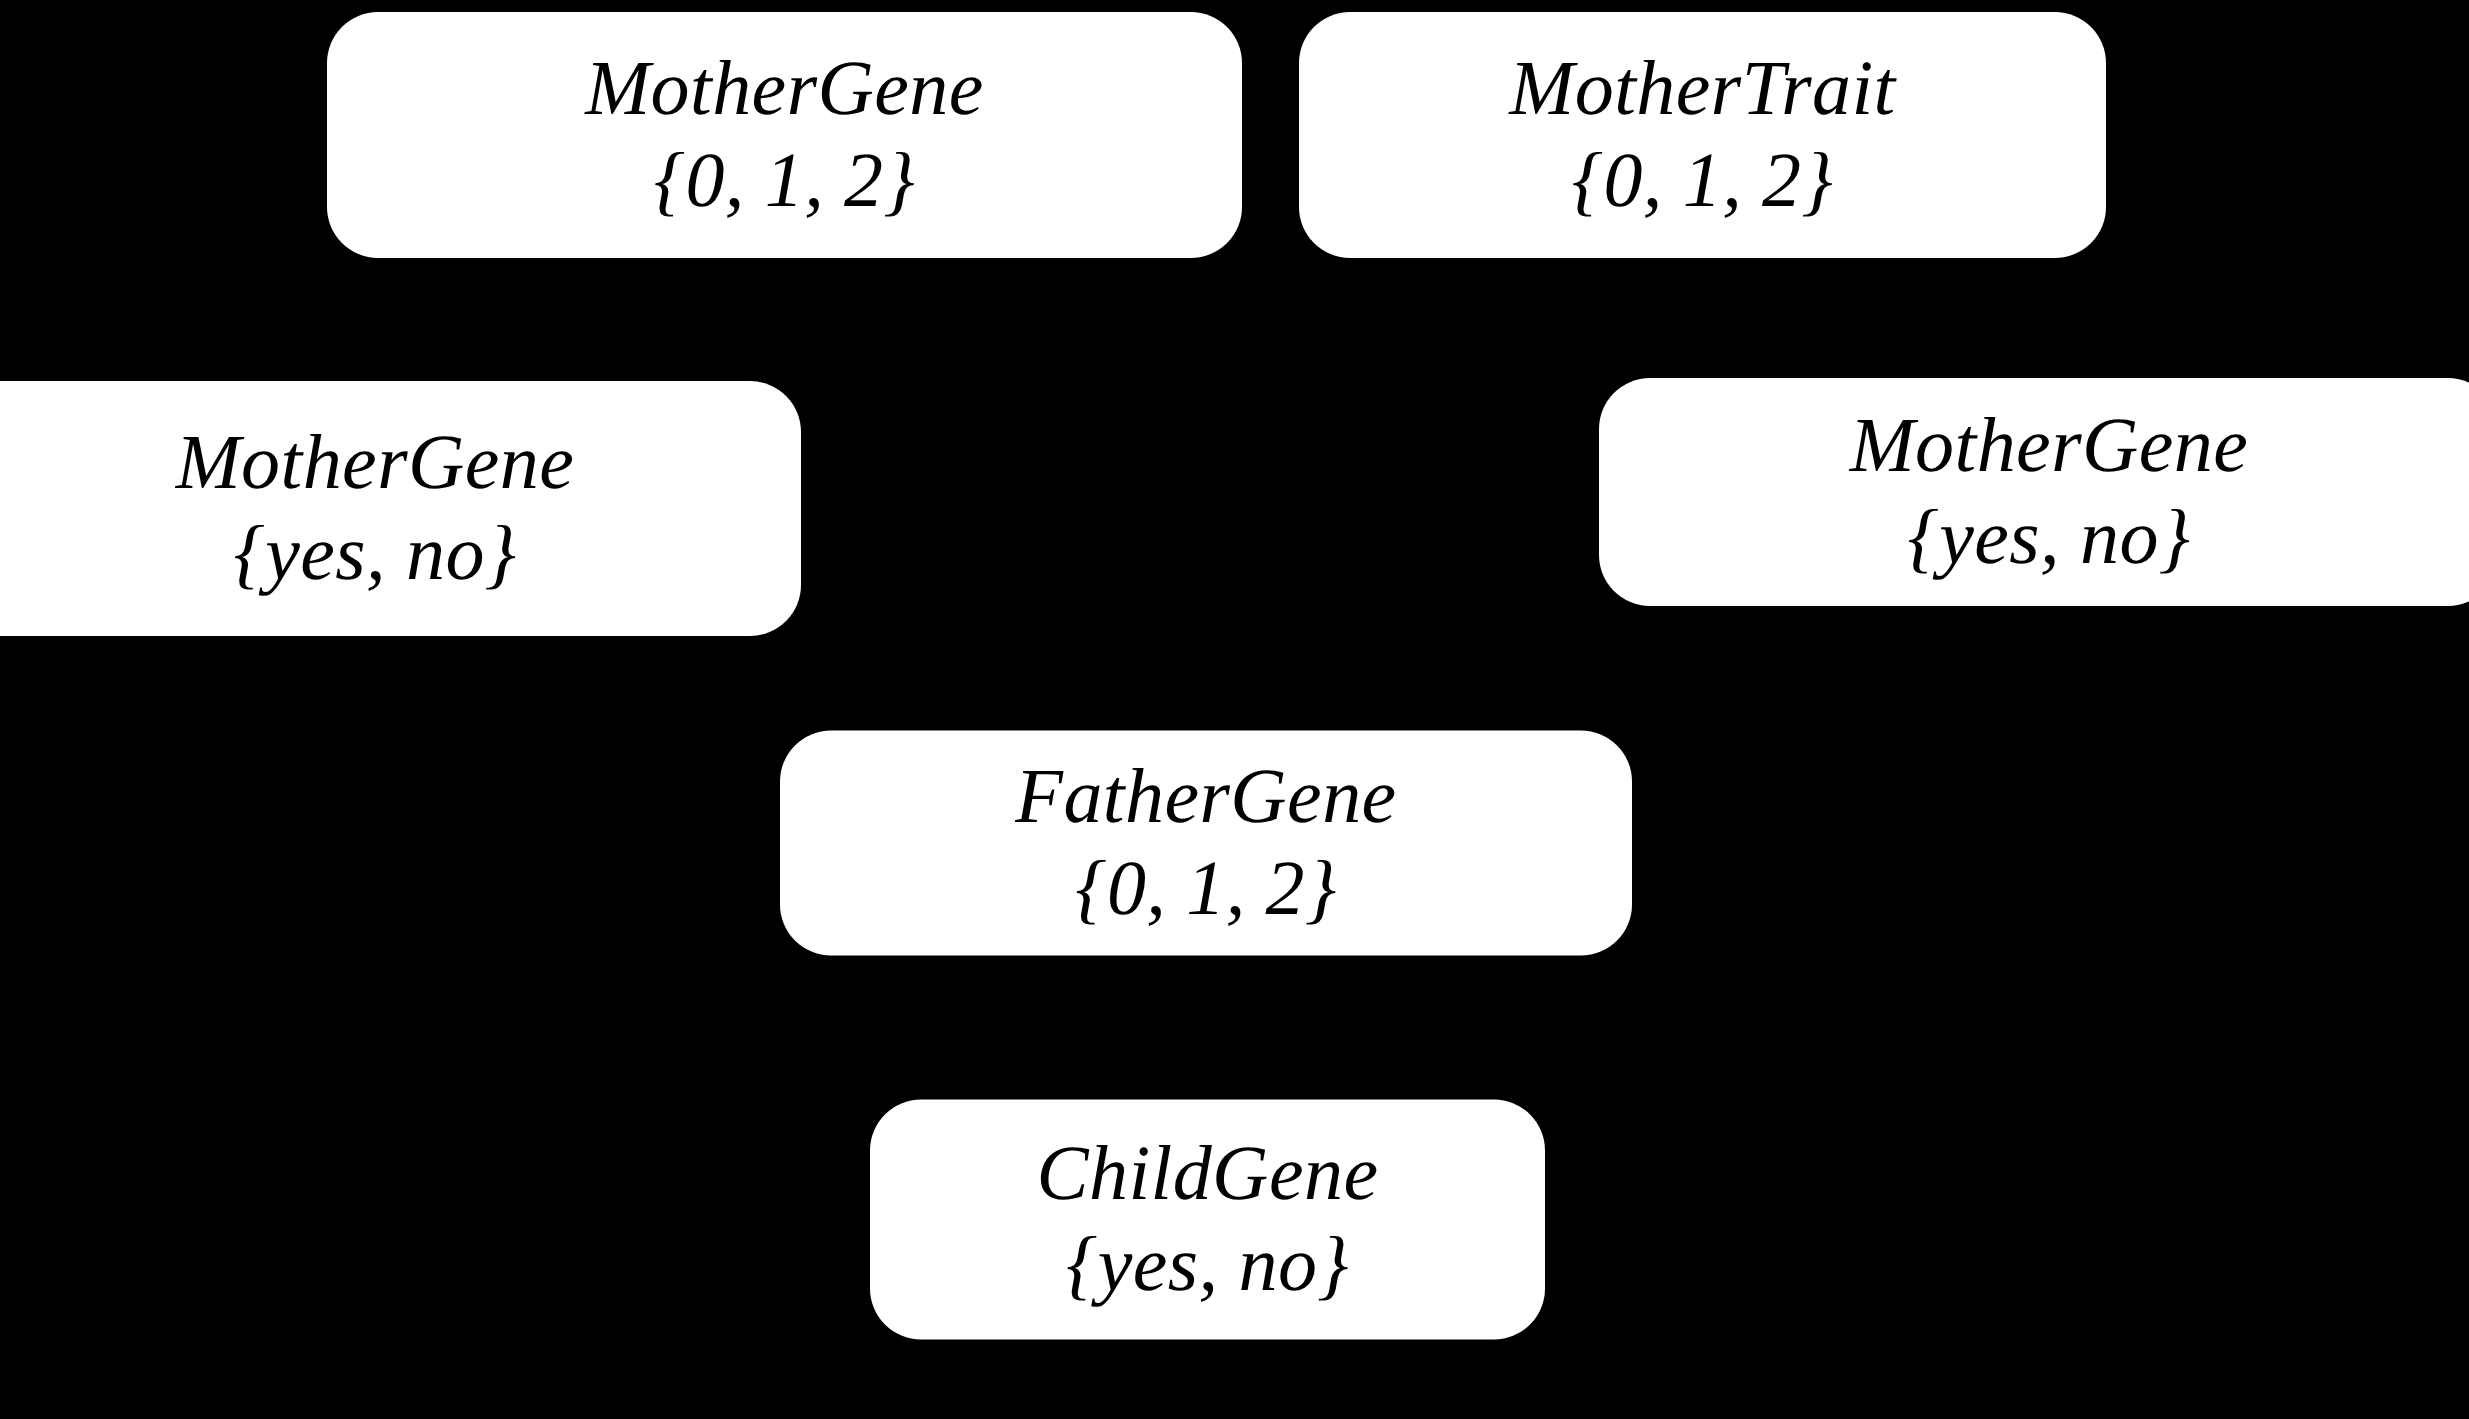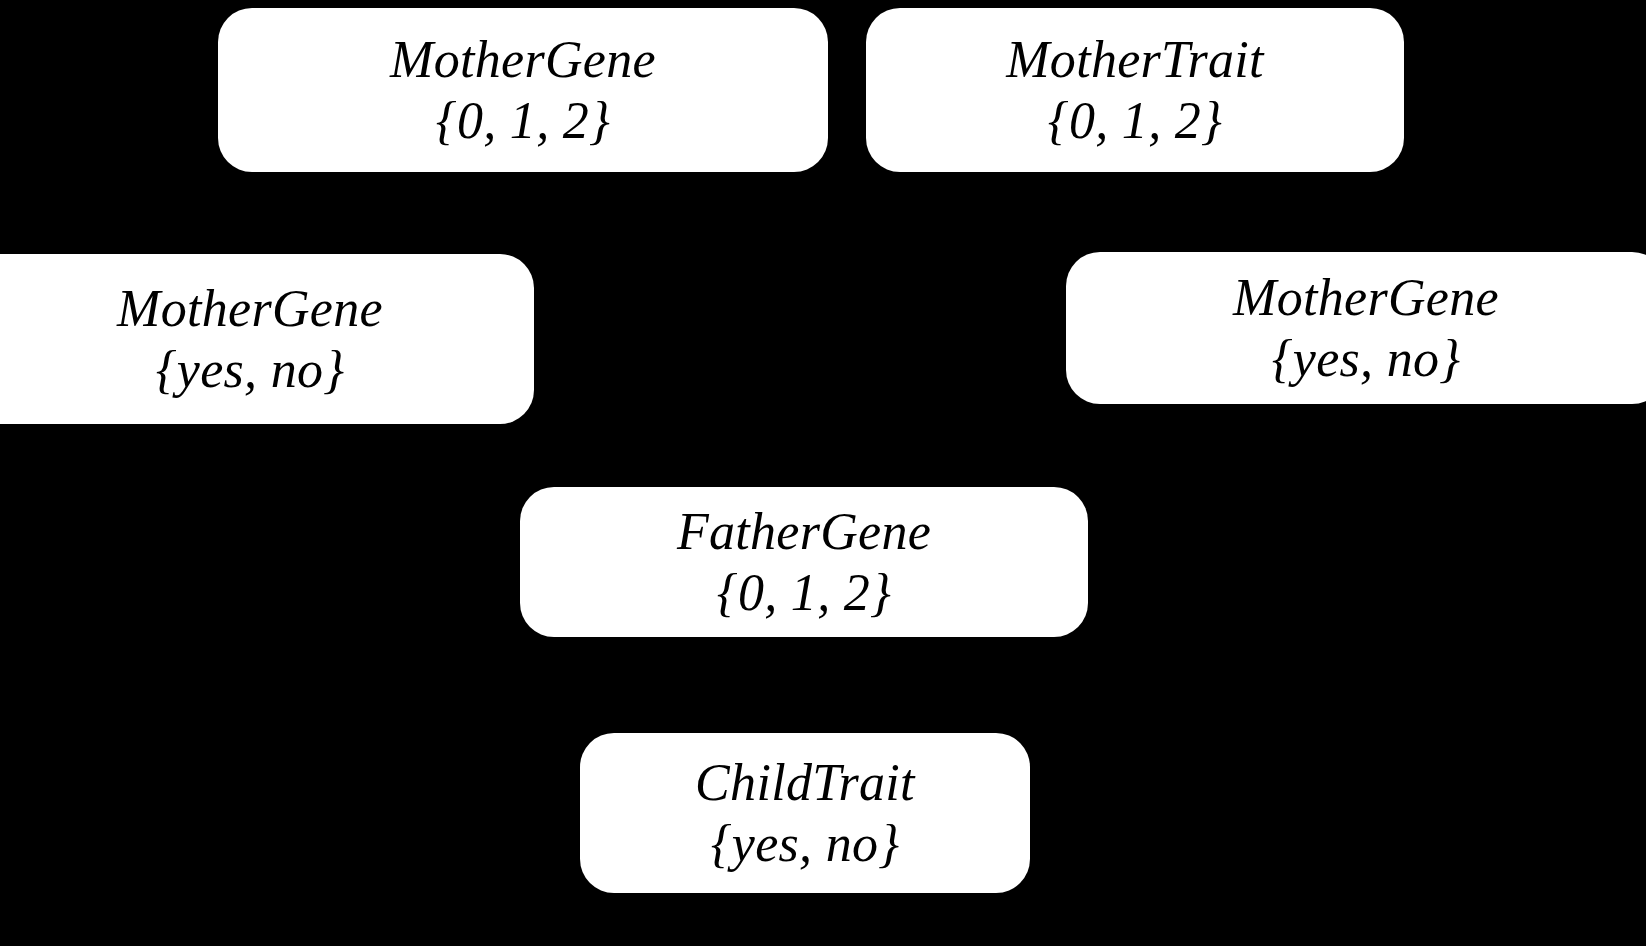--- a/index.html
+++ b/index.html
@@ -68,17 +68,17 @@
     <span class="line1">MotherGene</span>
     <span class="line2">{yes, no}</span>
   </div>
 
   <div class="node" id="node-4" style="left: 520px; top: 487px; width: 568px; height: 150px;">
     <span class="line1">FatherGene</span>
     <span class="line2">{0, 1, 2}</span>
   </div>
 
   <div class="node" id="node-5" style="left: 580px; top: 733px; width: 450px; height: 160px;">
-    <span class="line1">ChildTrait</span>
+    <span class="line1">ChildGene</span>
     <span class="line2">{yes, no}</span>
   </div>
 
 </div>
 
 </body></html>

